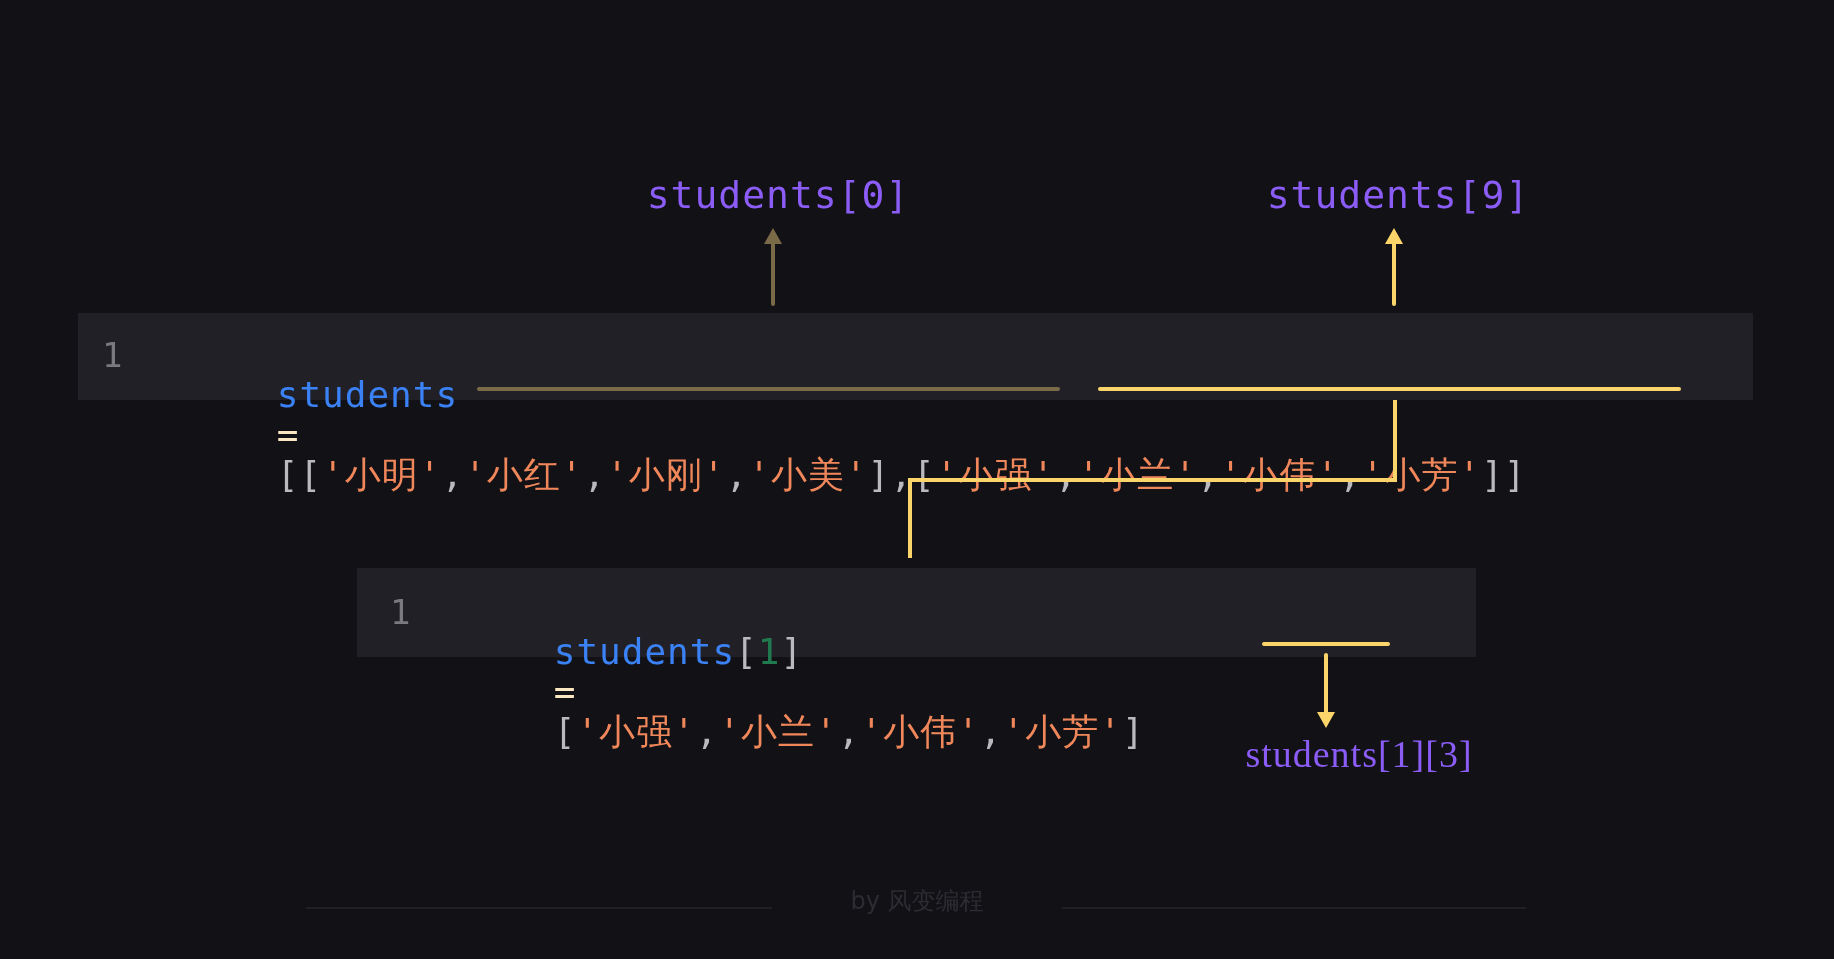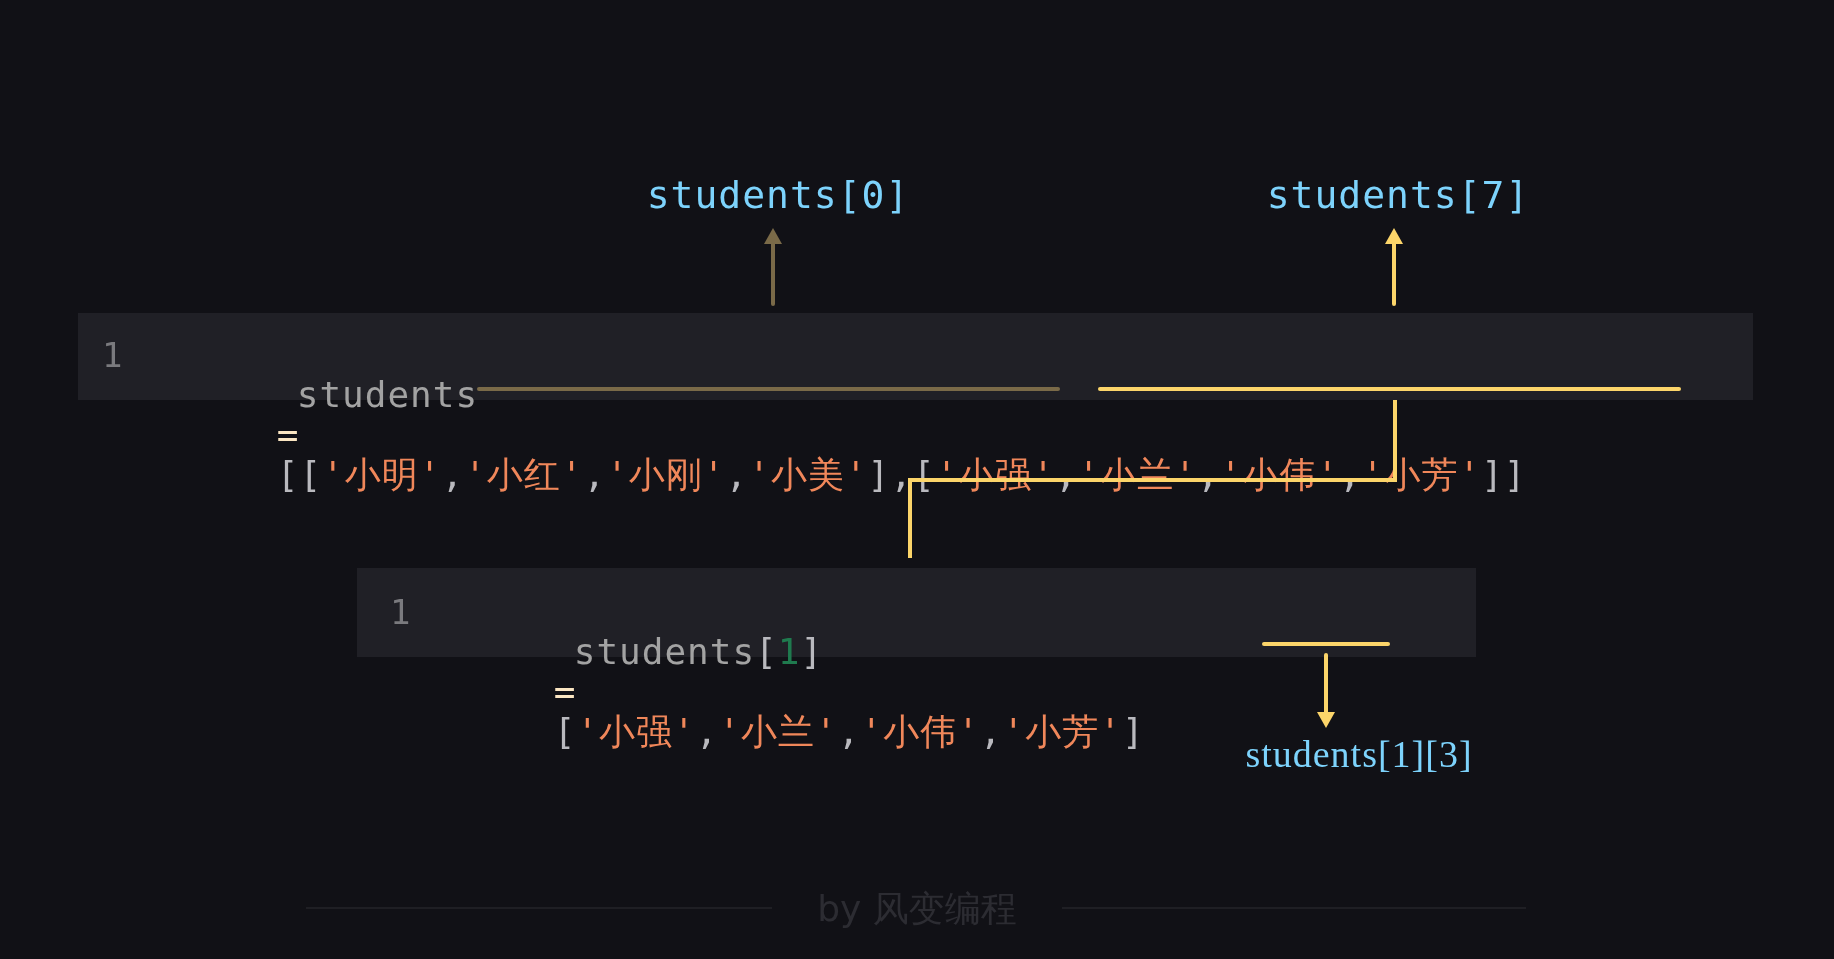--- a/index.html
+++ b/index.html
@@ -15,41 +15,41 @@
     background: #202026;
   }
   .code-line {
     position: absolute;
     white-space: pre;
     font-size: 36px;
     line-height: 40px;
     letter-spacing: 1px;
   }
   .lineno { position: absolute; color: #7a7a7e; font-size: 34px; line-height: 40px; }
-  .var { color: #a3a3a3; margin-left: 20px; }
+  .var { color: #3b82f6; }
   .op { color: #fbe6c2; }
   .br { color: #b9b9be; }
   .str { color: #f0875a; text-align: center; }
   .num { color: #1f7a4e; }
   .label {
     position: absolute;
-    color: #7dd3fc;
+    color: #8b5cf6;
     font-size: 38px;
     line-height: 44px;
     letter-spacing: 1px;
     white-space: nowrap;
     transform: translateX(-50%);
   }
   svg.overlay { position: absolute; left: 0; top: 0; }
   .footer-text {
     position: absolute;
     left: 917px; top: 885px;
     transform: translateX(-50%);
     font-family: "DejaVu Sans", sans-serif;
-    font-size: 36px;
+    font-size: 24px;
     color: #2c2c32;
     white-space: nowrap;
   }
   .footer-line {
     position: absolute;
     height: 2px;
     background: #1f1f24;
     top: 907px;
   }
 </style>
@@ -68,21 +68,21 @@
 <div class="codebar" style="left:357px; top:568px; width:1119px; height:89px;">
   <span class="lineno" style="left:33px; top:24px;">1</span>
   <div class="code-line" style="left:106px; top:24px;">
     <span class="var">students</span><span class="br">[</span><span class="num">1</span><span class="br">]</span>
     <span class="op">=</span>
     <span class="br">[</span><span class="str">'小强'</span><span class="br">,</span><span class="str">'小兰'</span><span class="br">,</span><span class="str">'小伟'</span><span class="br">,</span><span class="str">'小芳'</span><span class="br">]</span>
   </div>
 </div>
 
 <div class="label" style="left:778px; top:173px;">students[0]</div>
-<div class="label" style="left:1398px; top:173px;">students[7]</div>
+<div class="label" style="left:1398px; top:173px;">students[9]</div>
 <div class="label" style="left:1359px; top:732px;font-family:Liberation Serif, serif;">students[1][3]</div>
 
 <svg class="overlay" width="1834" height="959">
 
   <g>
     <line x1="773" y1="304" x2="773" y2="240" stroke="#7a6a48" stroke-width="4" stroke-linecap="round"></line>
     <polygon points="764,244 782,244 773,228" fill="#7a6a48"></polygon>
   </g>
 
   <g>

